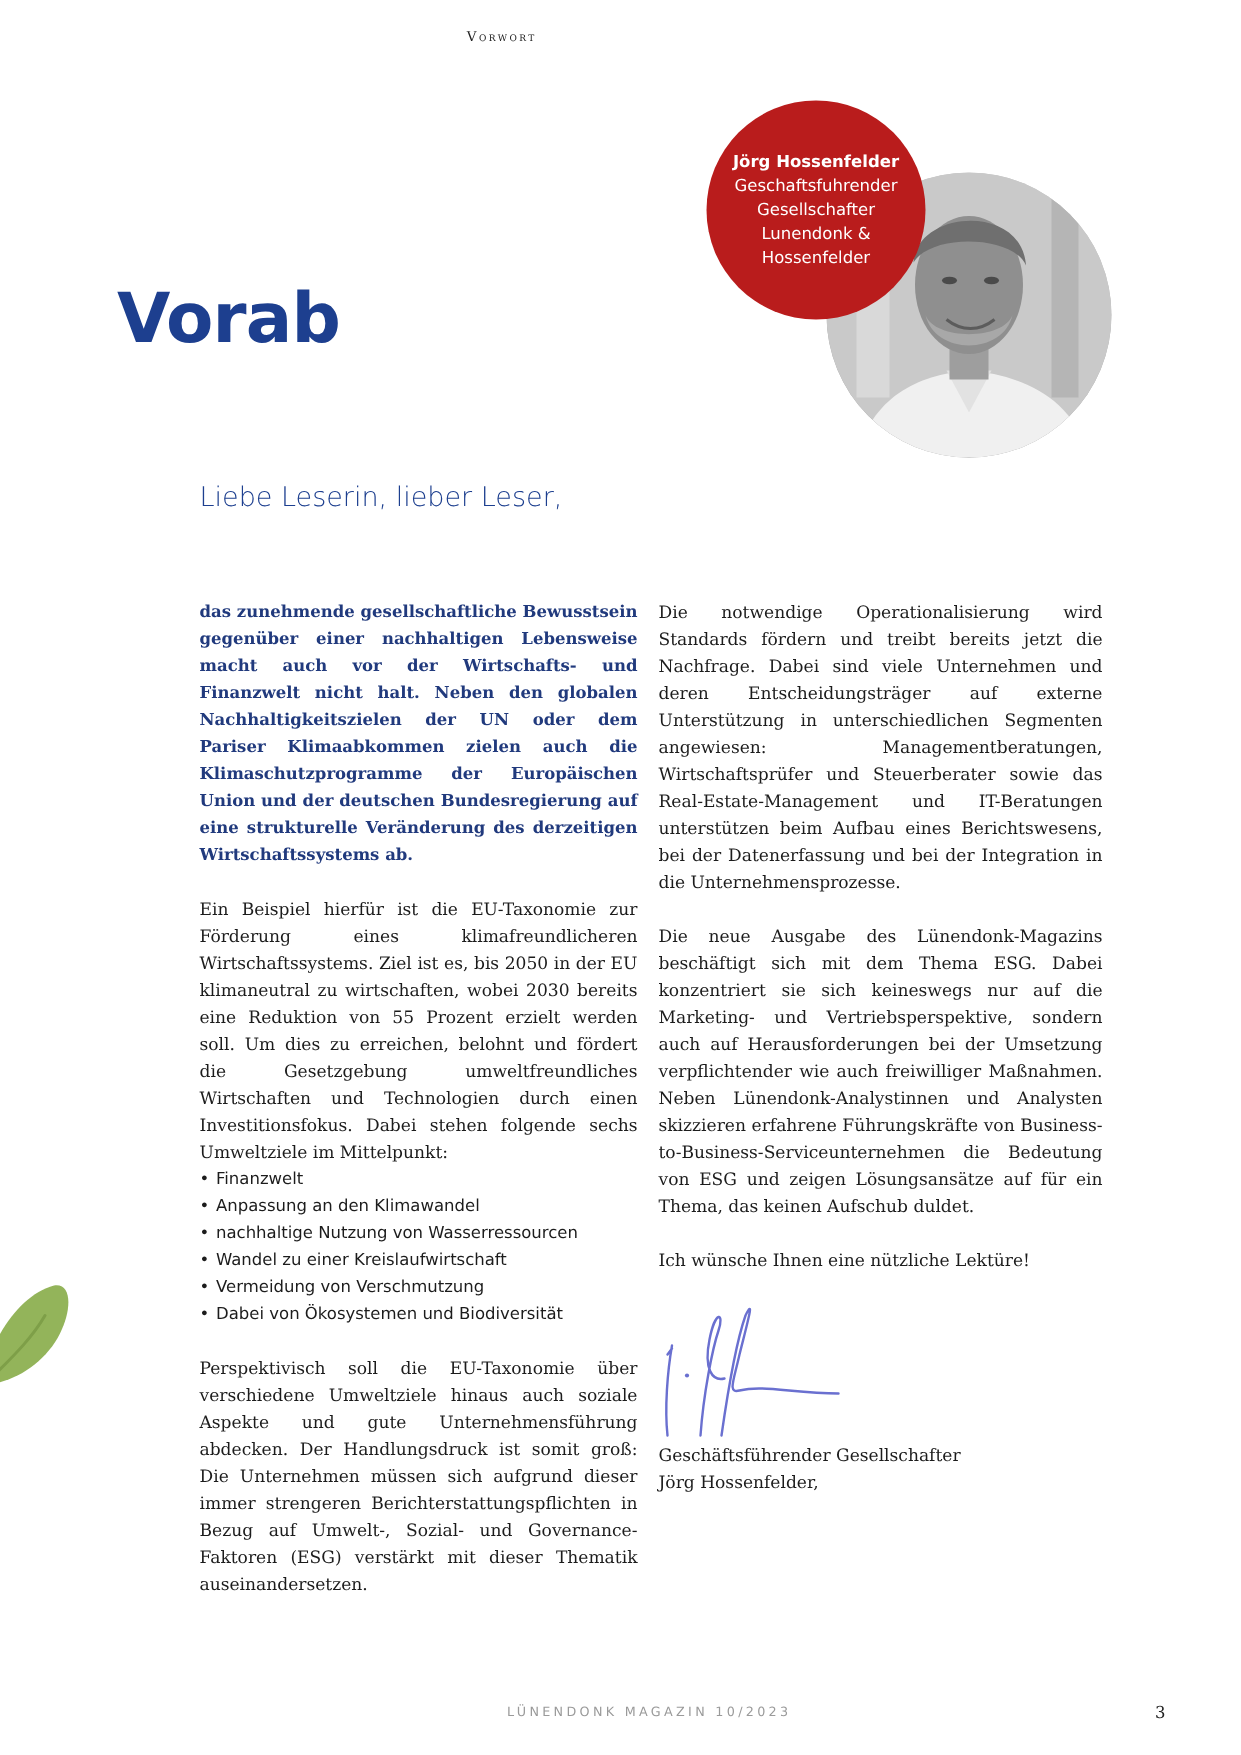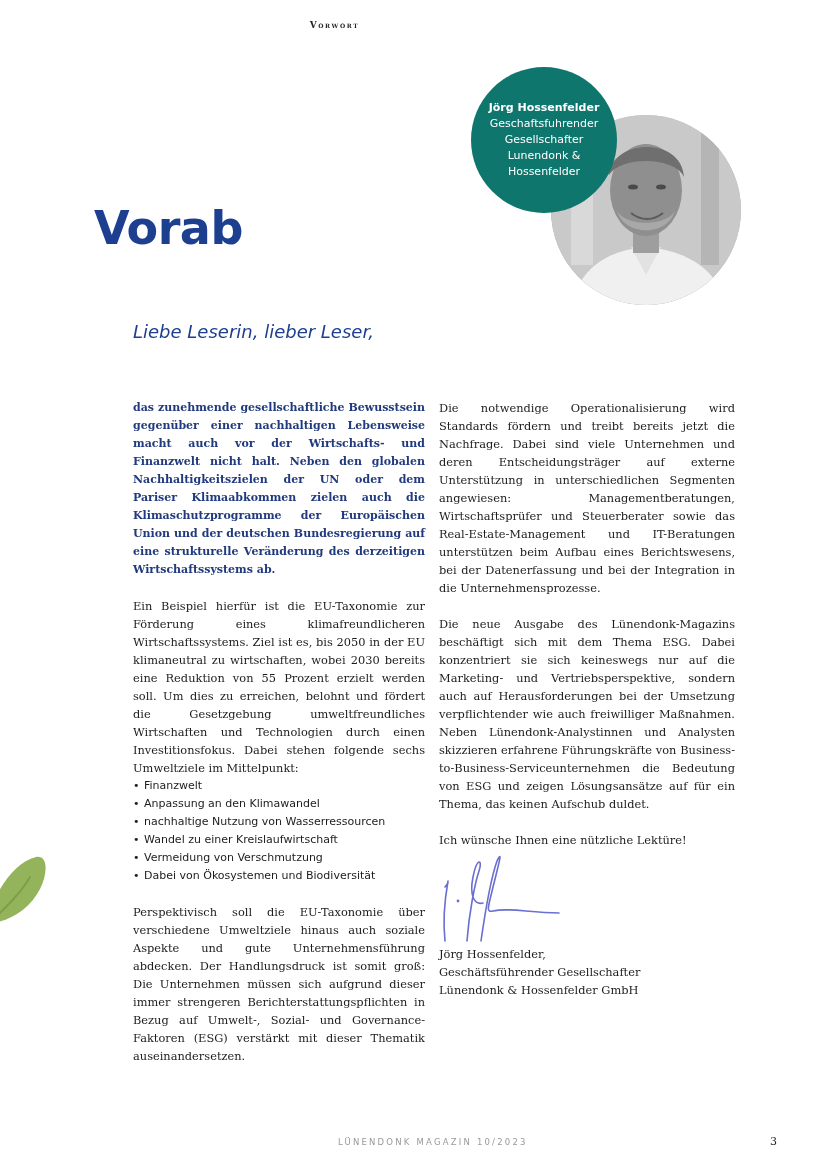--- a/index.html
+++ b/index.html
@@ -1,28 +1,28 @@
 <!DOCTYPE html>
 <html><head>
   <meta charset="utf-8">
   <style>
     html, body { margin: 0; padding: 0; background: #ffffff; }
     body { width: 827px; height: 1170px; position: relative; overflow: hidden; font-family: "DejaVu Serif", serif; color: #1c1c1c; }
 
-    .running-head { position: absolute; top: 20px; left: 0; width: 669px; text-align: center; font-family: "DejaVu Serif", serif; font-size: 9px; letter-spacing: 1.6px; font-variant: small-caps; color: #222; font-weight: bold; }
+    .running-head { position: absolute; top: 20px; left: 0; width: 669px; text-align: center; font-family: "DejaVu Serif", serif; font-size: 9px; letter-spacing: 1.6px; font-variant: small-caps; color: #222; }
 
     .portrait { position: absolute; left: 551px; top: 115px; width: 190px; height: 190px; border-radius: 50%; overflow: hidden; background: radial-gradient(circle at 55% 35%, #d8d8d8 0%, #c4c4c4 40%, #9c9c9c 75%, #bdbdbd 100%); }
     .portrait svg { width: 100%; height: 100%; display: block; }
 
-    .name-badge { position: absolute; left: 471px; top: 67px; width: 146px; height: 146px; border-radius: 50%; background: #0f766e; color: #fff; display: flex; flex-direction: column; align-items: center; justify-content: center; text-align: center; font-family: "DejaVu Sans", sans-serif; font-size: 11px; line-height: 16px; z-index: 2; }
+    .name-badge { position: absolute; left: 471px; top: 67px; width: 146px; height: 146px; border-radius: 50%; background: #b91c1c; color: #fff; display: flex; flex-direction: column; align-items: center; justify-content: center; text-align: center; font-family: "DejaVu Sans", sans-serif; font-size: 11px; line-height: 16px; z-index: 2; }
     .name-badge .badge-name { font-weight: bold; }
 
-    .page-title { position: absolute; left: 78px; top: 182px; font-family: "DejaVu Sans", sans-serif; font-weight: bold; font-size: 46px; color: #1d3f8f; letter-spacing: -0.5px; margin: 16px; line-height: 60px; }
+    .page-title { position: absolute; left: 78px; top: 182px; font-family: "DejaVu Sans", sans-serif; font-weight: bold; font-size: 46px; color: #1d3f8f; letter-spacing: -0.5px; margin: 0; line-height: 60px; }
 
-    .salutation { position: absolute; left: 133px; top: 321px; font-family: "DejaVu Sans", sans-serif; font-size: 18px; font-weight: 300; color: #1d3f8f; margin: 0; font-style: italic; }
+    .salutation { position: absolute; left: 133px; top: 321px; font-family: "DejaVu Sans", sans-serif; font-size: 18px; font-weight: 300; color: #1d3f8f; margin: 0; }
 
     .col { position: absolute; top: 399px; width: 292px; font-size: 11.4px; line-height: 18px; }
     .col-left { left: 133px; }
     .col-right { left: 439px; width: 296px; }
     .col p { margin: 0 0 18px 0; text-align: justify; }
 
     .lead { color: #213a7d; font-weight: bold; font-size: 11px; }
 
     .bullets { list-style: none; margin: 0 0 18px 0; padding: 0; font-family: "DejaVu Sans", sans-serif; font-size: 11px; line-height: 18px; }
     .bullets li { position: relative; padding-left: 11px; }
@@ -81,31 +81,30 @@
     <li><span class="dot">•</span><span>Wandel zu einer Kreislaufwirtschaft</span></li>
     <li><span class="dot">•</span><span>Vermeidung von Verschmutzung</span></li>
     <li><span class="dot">•</span><span>Dabei von Ökosystemen und Biodiversität</span></li>
   </ul>
   <p>Perspektivisch soll die EU-Taxonomie über verschiedene Umweltziele hinaus auch soziale Aspekte und gute Unternehmensführung abdecken. Der Handlungsdruck ist somit groß: Die Unternehmen müssen sich aufgrund dieser immer strengeren Berichterstattungspflichten in Bezug auf Umwelt-, Sozial- und Governance-Faktoren (ESG) verstärkt mit dieser Thematik auseinandersetzen.</p>
 </div>
 
 <div class="col col-right">
   <p>Die notwendige Operationalisierung wird Standards fördern und treibt bereits jetzt die Nachfrage. Dabei sind viele Unternehmen und deren Entscheidungsträger auf externe Unterstützung in unterschiedlichen Segmenten angewiesen: Managementberatungen, Wirtschaftsprüfer und Steuerberater sowie das Real-Estate-Management und IT-Beratungen unterstützen beim Aufbau eines Berichtswesens, bei der Datenerfassung und bei der Integration in die Unternehmensprozesse.</p>
   <p>Die neue Ausgabe des Lünendonk-Magazins beschäftigt sich mit dem Thema ESG. Dabei konzentriert sie sich keineswegs nur auf die Marketing- und Vertriebsperspektive, sondern auch auf Herausforderungen bei der Umsetzung verpflichtender wie auch freiwilliger Maßnahmen. Neben Lünendonk-Analystinnen und Analysten skizzieren erfahrene Führungskräfte von Business-to-Business-Serviceunternehmen die Bedeutung von ESG und zeigen Lösungsansätze auf für ein Thema, das keinen Aufschub duldet.</p>
-  <p style="margin-bottom:4px">Ich wünsche Ihnen eine nützliche Lektüre!</p>
+  <p style="margin-bottom:20px">Ich wünsche Ihnen eine nützliche Lektüre!</p>
   <svg class="signature" viewBox="0 0 125 90">
     <path d="M6 88 C4 70 6 45 9 28 M6 34 L9 30" stroke="#6a70d0" stroke-width="1.6" fill="none" stroke-linecap="round"></path>
     <circle cx="19" cy="48" r="1.4" fill="#6a70d0"></circle>
     <path d="M28 88 C30 60 36 30 40 18 C44 6 38 4 34 24 C30 44 36 52 44 50" stroke="#6a70d0" stroke-width="1.6" fill="none" stroke-linecap="round"></path>
     <path d="M42 88 C46 60 52 25 58 8 C64 -4 60 10 54 34 C50 52 46 60 54 58 C70 54 90 60 120 60" stroke="#6a70d0" stroke-width="1.6" fill="none" stroke-linecap="round"></path>
   </svg>
   <div class="sig-block">
+    <p>Geschäftsführender Gesellschafter</p>
     <p>Jörg Hossenfelder,</p>
-    <p>Geschäftsführender Gesellschafter</p>
-    <p>Lünendonk &amp; Hossenfelder GmbH</p>
   </div>
 </div>
 
 <svg class="leaf" viewBox="0 0 60 75">
   <path d="M0 70 C5 40 25 10 48 4 C60 2 60 20 52 36 C42 56 20 70 0 70 Z" fill="#93b45a"></path>
   <path d="M10 62 C22 50 34 38 42 24" stroke="#7e9f48" stroke-width="2" fill="none" stroke-linecap="round"></path>
 </svg>
 
 <div class="footer">
   <span class="footer-mag">LÜNENDONK MAGAZIN 10/2023</span>

